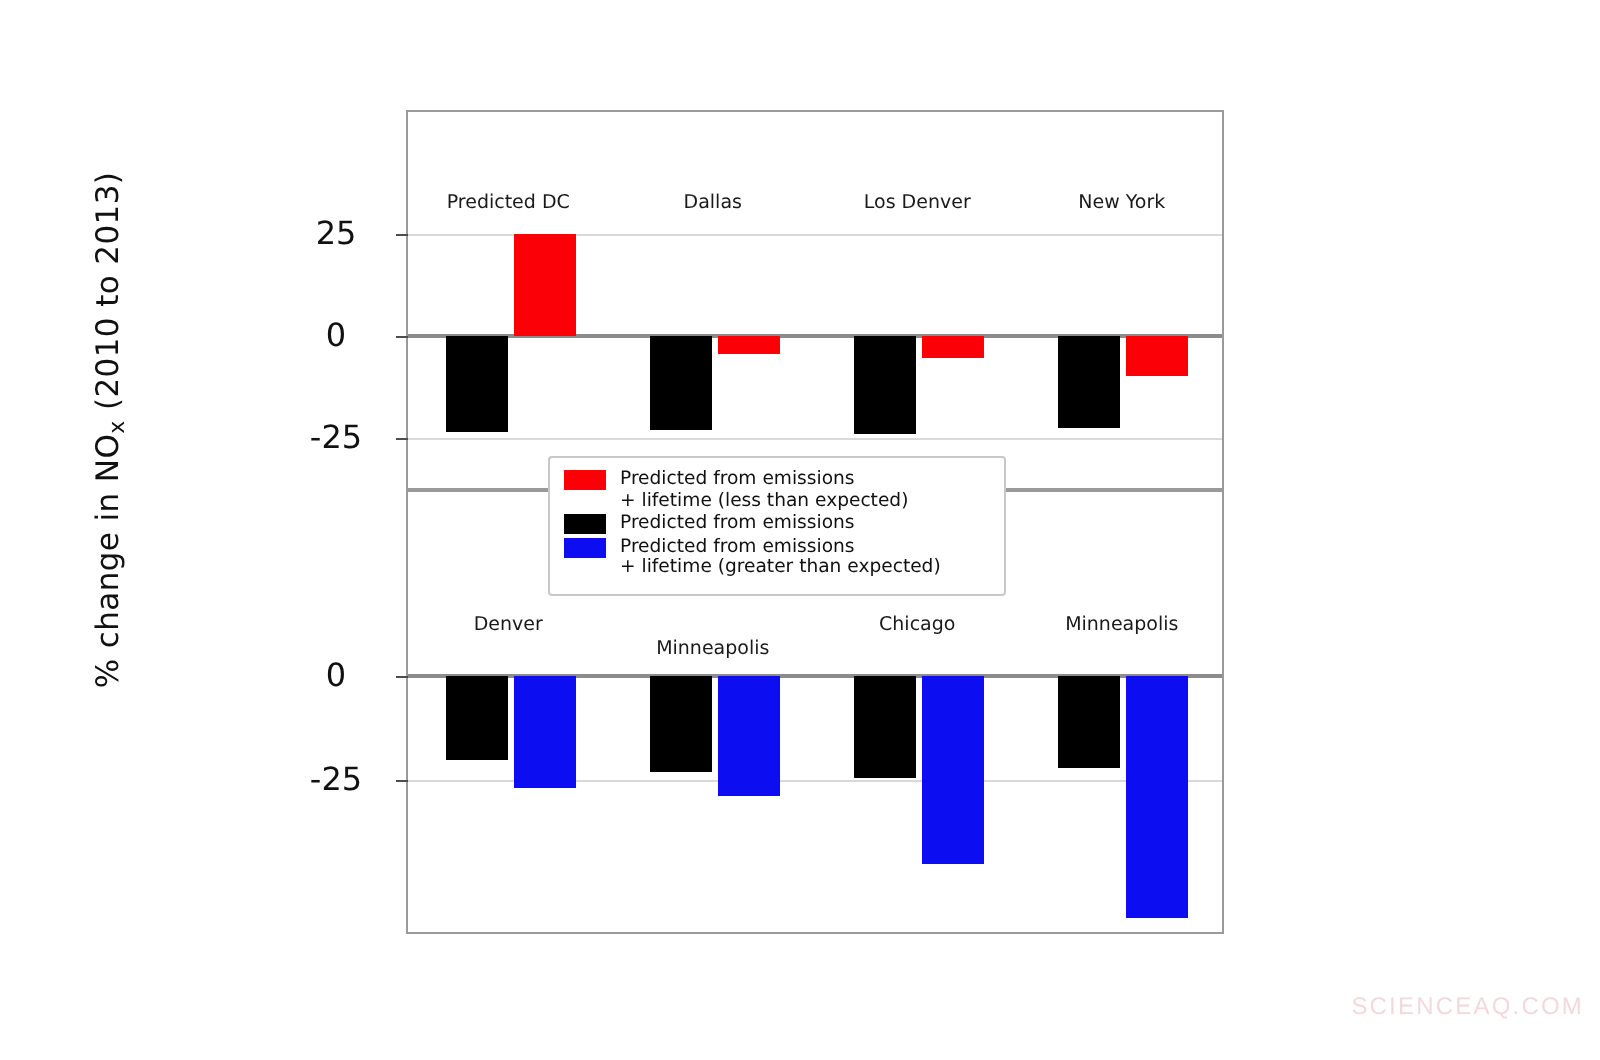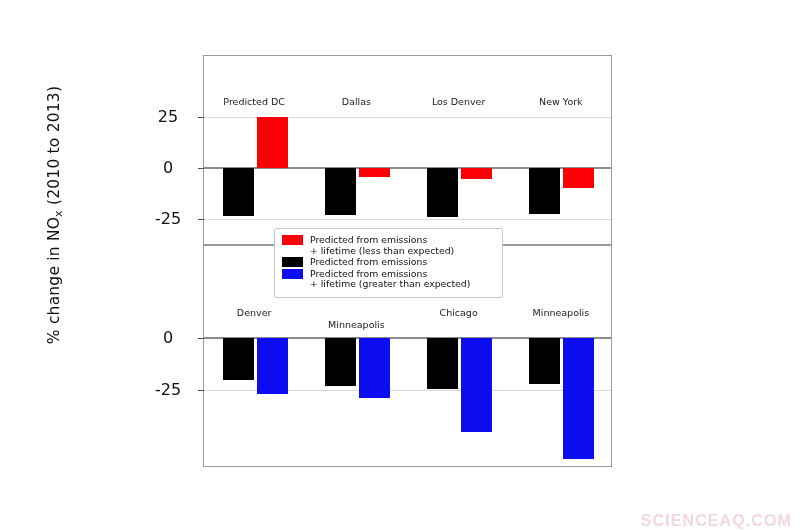--- a/index.html
+++ b/index.html
@@ -96,25 +96,24 @@
   }
   .legend-swatch.red{background:#fb0007;}
   .legend-swatch.black{background:#000000;}
   .legend-swatch.blue{background:#0d0df2;}
   .legend-text{
     font-size:9.3px;line-height:10.5px;color:#111;white-space:pre-line;
   }
 
   
   #watermark{
-    position:absolute;right:8px;bottom:0;
-    font-size:16px;letter-spacing:1.1px;
+    position:absolute;right:8px;bottom:20px;
+    font-size:12px;letter-spacing:1.1px;
     color:#f3d9dd;
     font-family:"Liberation Sans",sans-serif;
-    font-weight:bold;
   }
 </style>
 </head>
 <body>
 
 <div id="figure">
 
   <div class="ylabel">
     <span>% change in NO</span><span class="sub">x</span><span> (2010 to 2013)</span>
   </div>

